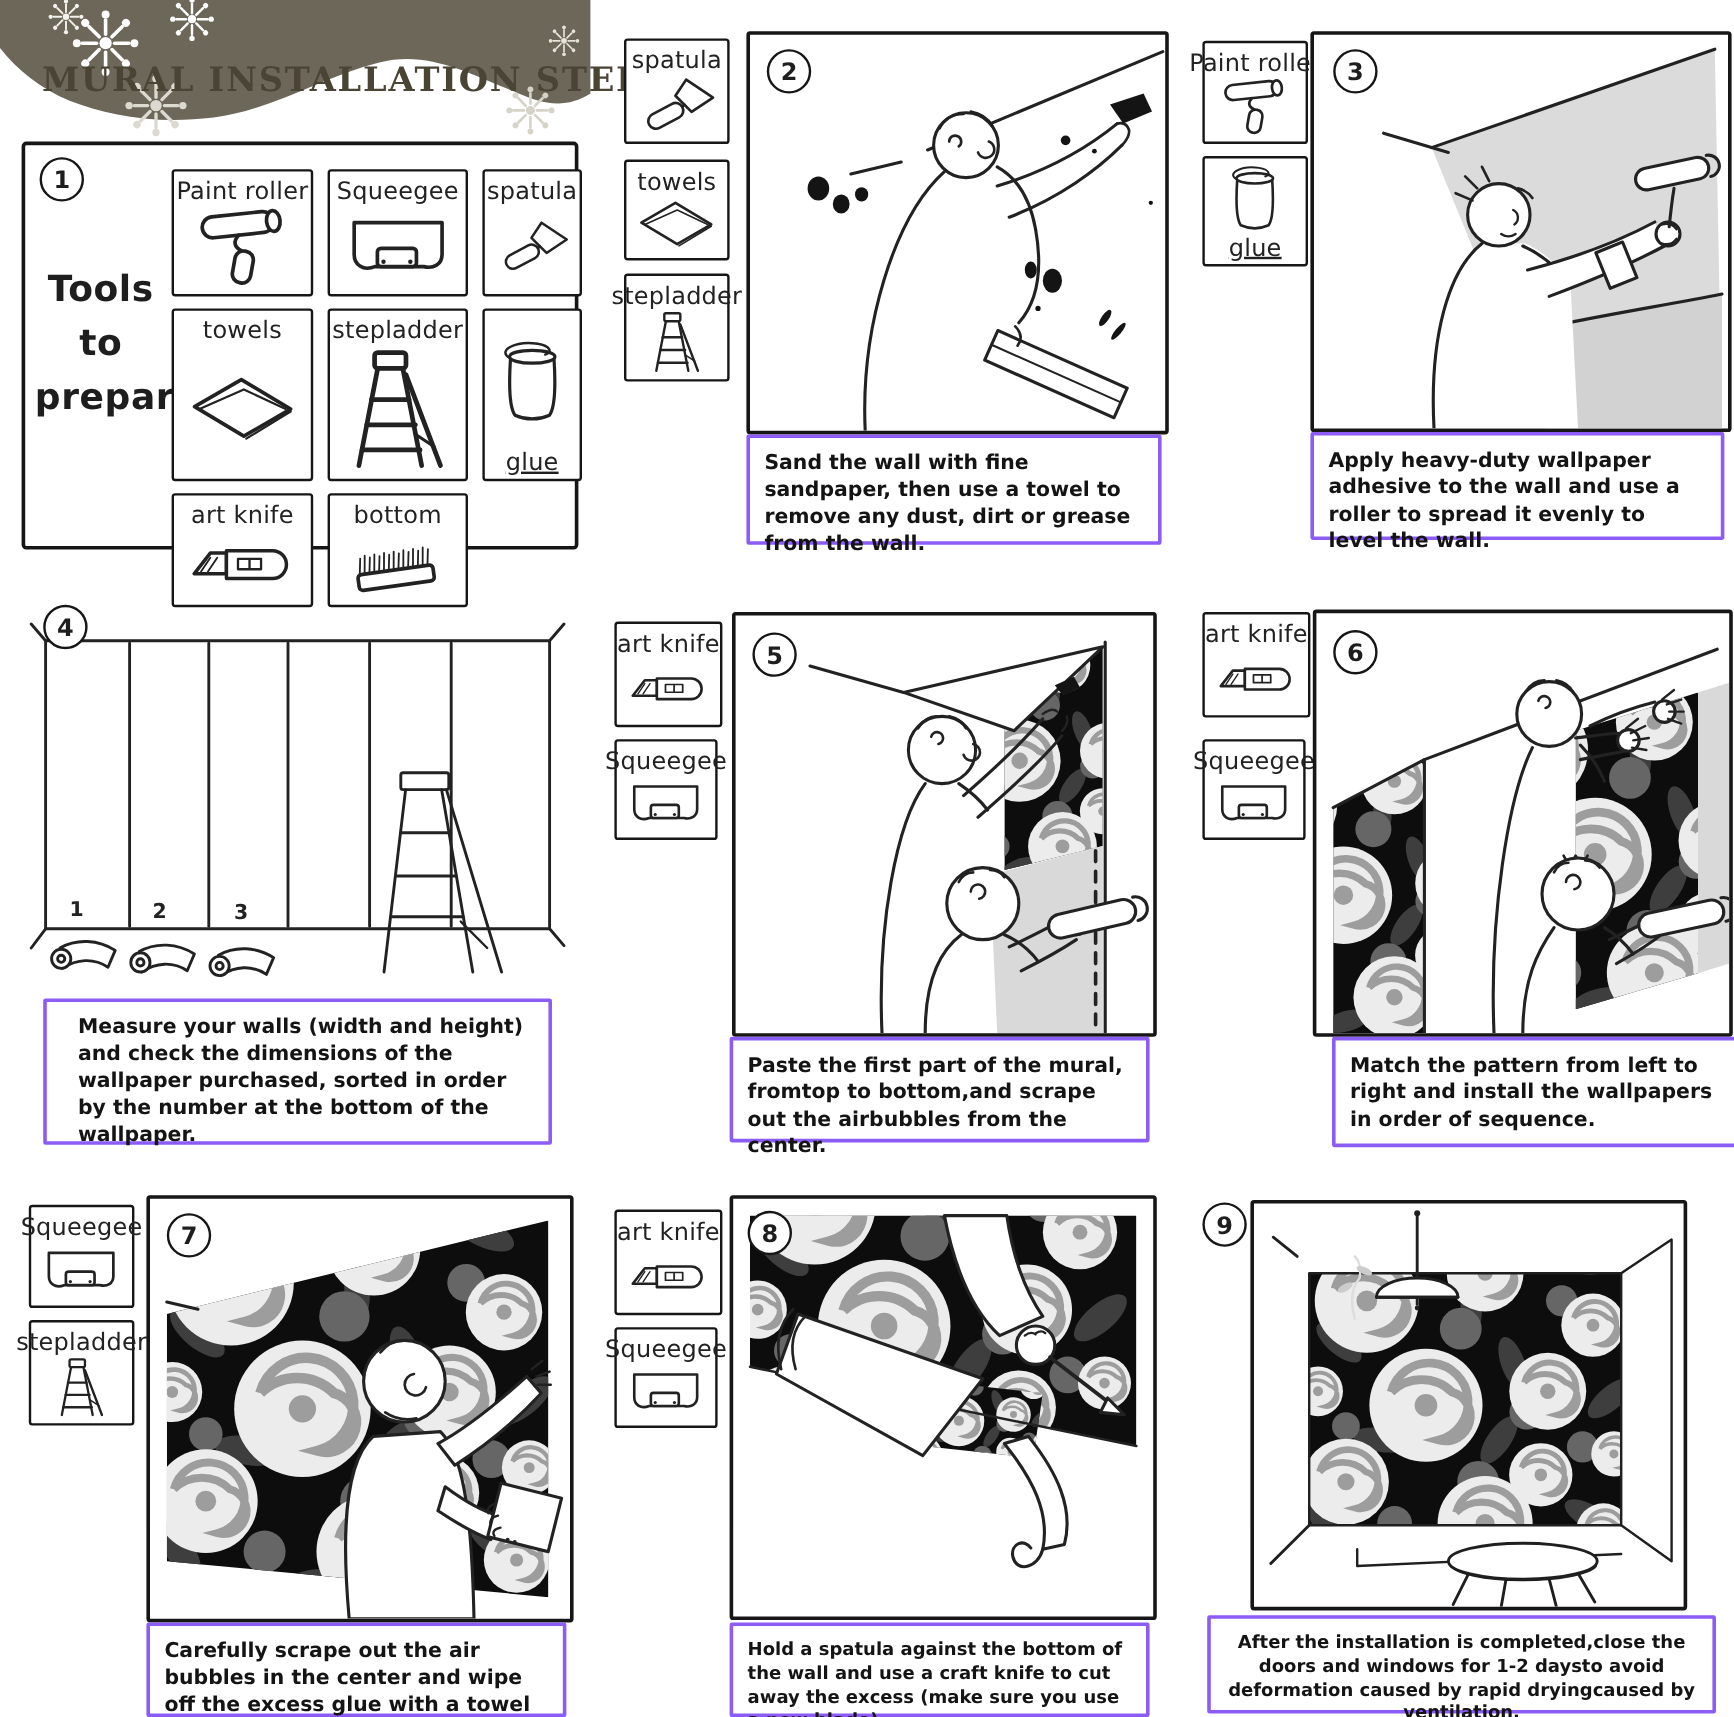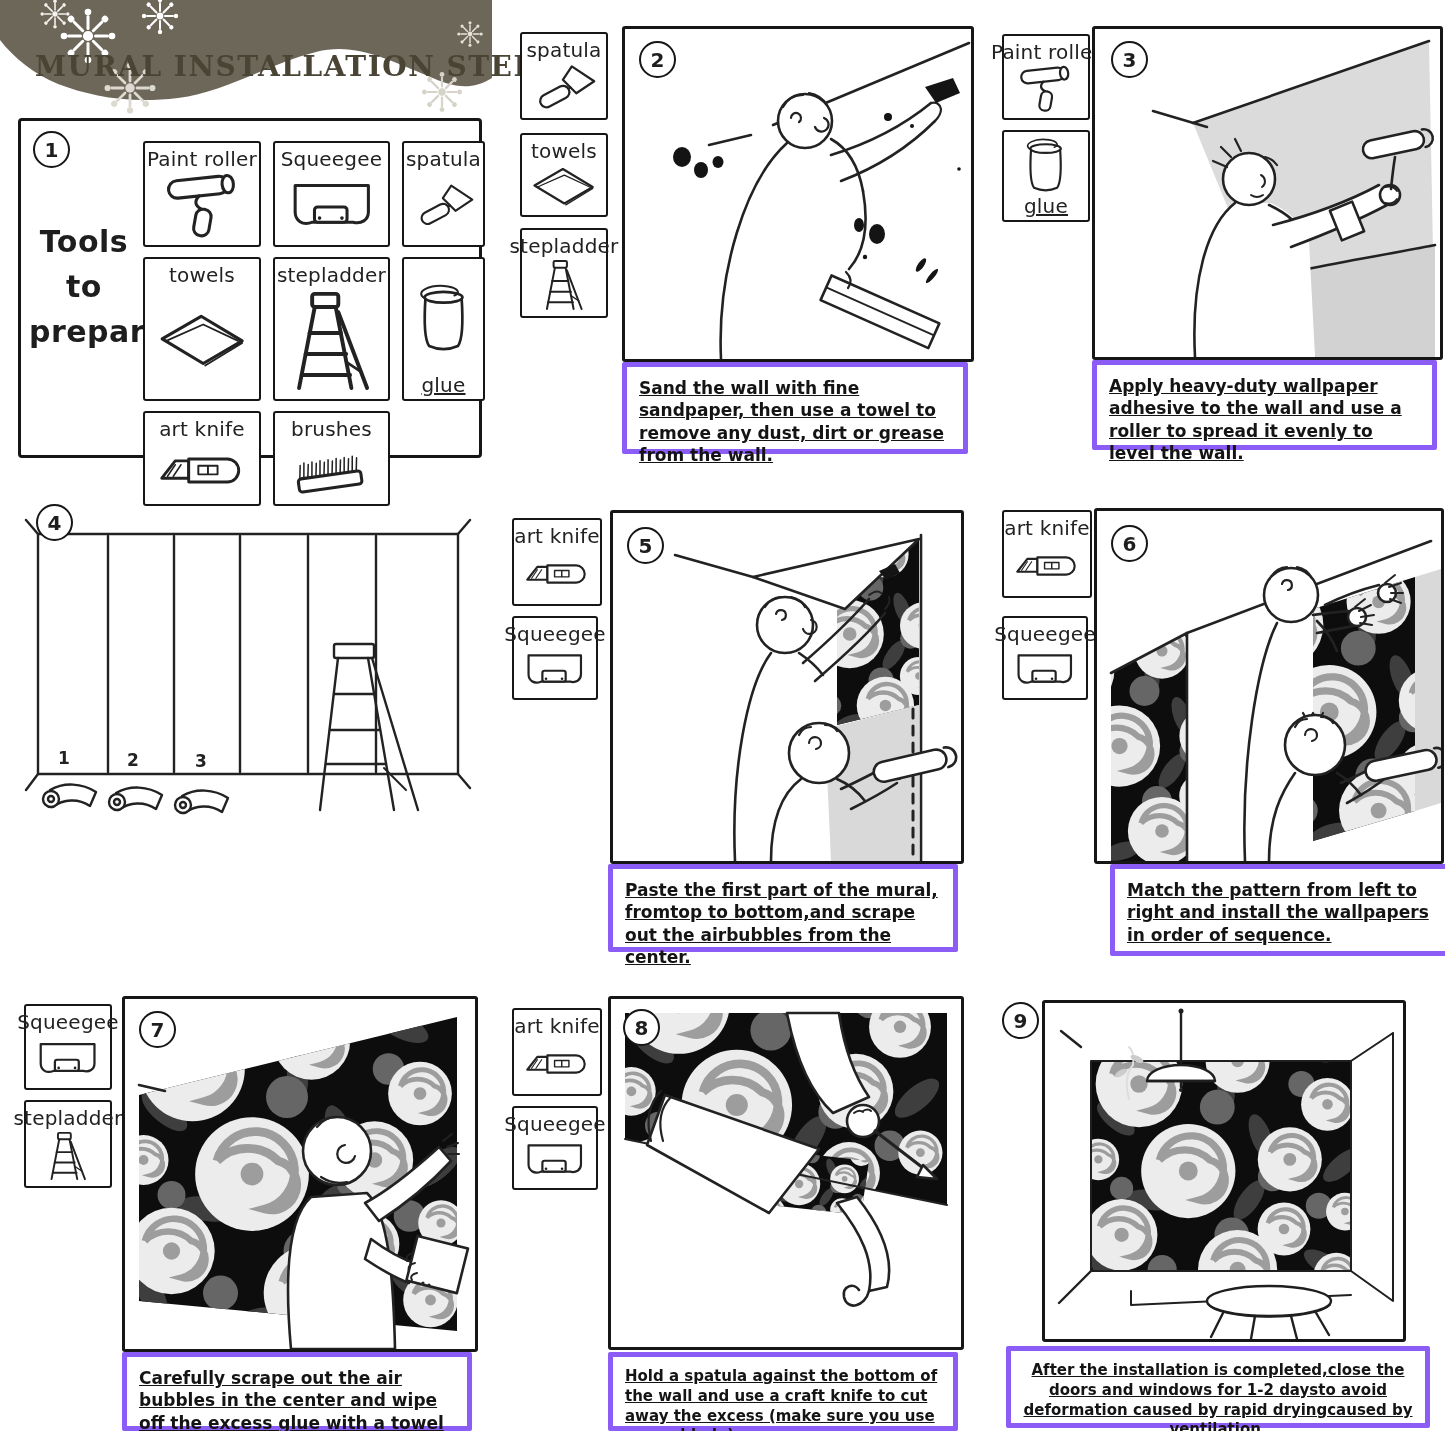--- a/index.html
+++ b/index.html
@@ -7,22 +7,22 @@
         font-family:"DejaVu Sans",sans-serif;color:#1e1e1e;}
   .abs{position:absolute;}
   
   #banner-svg{position:absolute;left:0;top:0;}
   #main-title{position:absolute;left:35px;top:50px;width:425px;text-align:center;
      font-family:"DejaVu Serif",serif;font-weight:bold;font-size:28px;letter-spacing:1.5px;
      color:#4a4435;white-space:nowrap;}
   
   .illo{position:absolute;border:3px solid #161616;border-radius:3px;background:#fff;overflow:hidden;}
   .illo svg{position:absolute;left:0;top:0;}
-  .caption{position:absolute;border:5px solid #8b5cf6;border-radius:2px;background:#fff;
-     padding:10px 12px;font-size:17px;font-weight:600;line-height:1.32;color:#141414;text-decoration:underline;}
+  .caption{position:absolute;border:3px solid #8b5cf6;border-radius:2px;background:#fff;
+     padding:10px 12px;font-size:17px;font-weight:600;line-height:1.32;color:#141414;}
   .caption.small{font-size:15px;}
   .badge{position:absolute;width:33px;height:33px;border:2.6px solid #161616;border-radius:50%;
      display:flex;align-items:center;justify-content:center;font-size:20px;font-weight:600;
      background:#fff;z-index:6;}
   .toolbox{position:absolute;border:2.5px solid #161616;border-radius:3px;background:#fff;
      display:flex;flex-direction:column;align-items:center;padding:5px 2px 3px;box-sizing:border-box;}
   .toolbox.label-bottom{flex-direction:column-reverse;text-decoration:underline;}
   .tool-label{font-size:20px;letter-spacing:.2px;color:#222;white-space:nowrap;line-height:1.1;}
   .tool-icon{flex:1 1 auto;width:84%;min-height:0;}
   
@@ -224,21 +224,21 @@
             <use href="#sym-glue"></use>
           </svg>
       </div>
       <div class="toolbox">
         <span class="tool-label">art knife</span>
         <svg class="tool-icon" viewBox="0 0 96 48">
             <use href="#sym-art-knife"></use>
           </svg>
       </div>
       <div class="toolbox">
-        <span class="tool-label">brushes</span>
+        <span class="tool-label">bottom</span>
         <svg class="tool-icon" viewBox="0 0 90 60">
             <use href="#sym-brushes"></use>
           </svg>
       </div>
     </div>
   </div>
 
   <div class="toolbox" style="left:520px;top:32px;width:88px;height:88px;">
     <span class="tool-label">spatula</span>
     <svg class="tool-icon" viewBox="0 0 90 70">
@@ -366,20 +366,21 @@
         <rect x="312" y="146" width="40" height="14" rx="2" fill="#fff"></rect>
         <path d="M316 160 L298 312 M346 160 L372 312 M350 160 L396 312"></path>
         <path d="M312 196 H352 M308 232 H358 M304 266 H364"></path>
         <path d="M362 270 L384 292" stroke-width="2"></path>
       </g>
     </g>
   </svg>
   <span class="panel-num" style="left:58px;top:748px;">1</span>
   <span class="panel-num" style="left:127px;top:750px;">2</span>
   <span class="panel-num" style="left:195px;top:751px;">3</span>
+  <div class="caption" style="left:36px;top:832px;width:424px;height:122px;box-sizing:border-box;padding-left:26px;">Measure your walls (width and height) and check the dimensions of the wallpaper purchased, sorted in order by the number at the bottom of the wallpaper.</div>
 
   <div class="toolbox" style="left:512px;top:518px;width:90px;height:88px;">
     <span class="tool-label">art knife</span>
     <svg class="tool-icon" viewBox="0 0 96 48">
         <use href="#sym-art-knife"></use>
       </svg>
   </div>
   <div class="toolbox" style="left:512px;top:616px;width:86px;height:84px;">
     <span class="tool-label">Squeegee</span>
     <svg class="tool-icon" viewBox="0 0 90 56">

